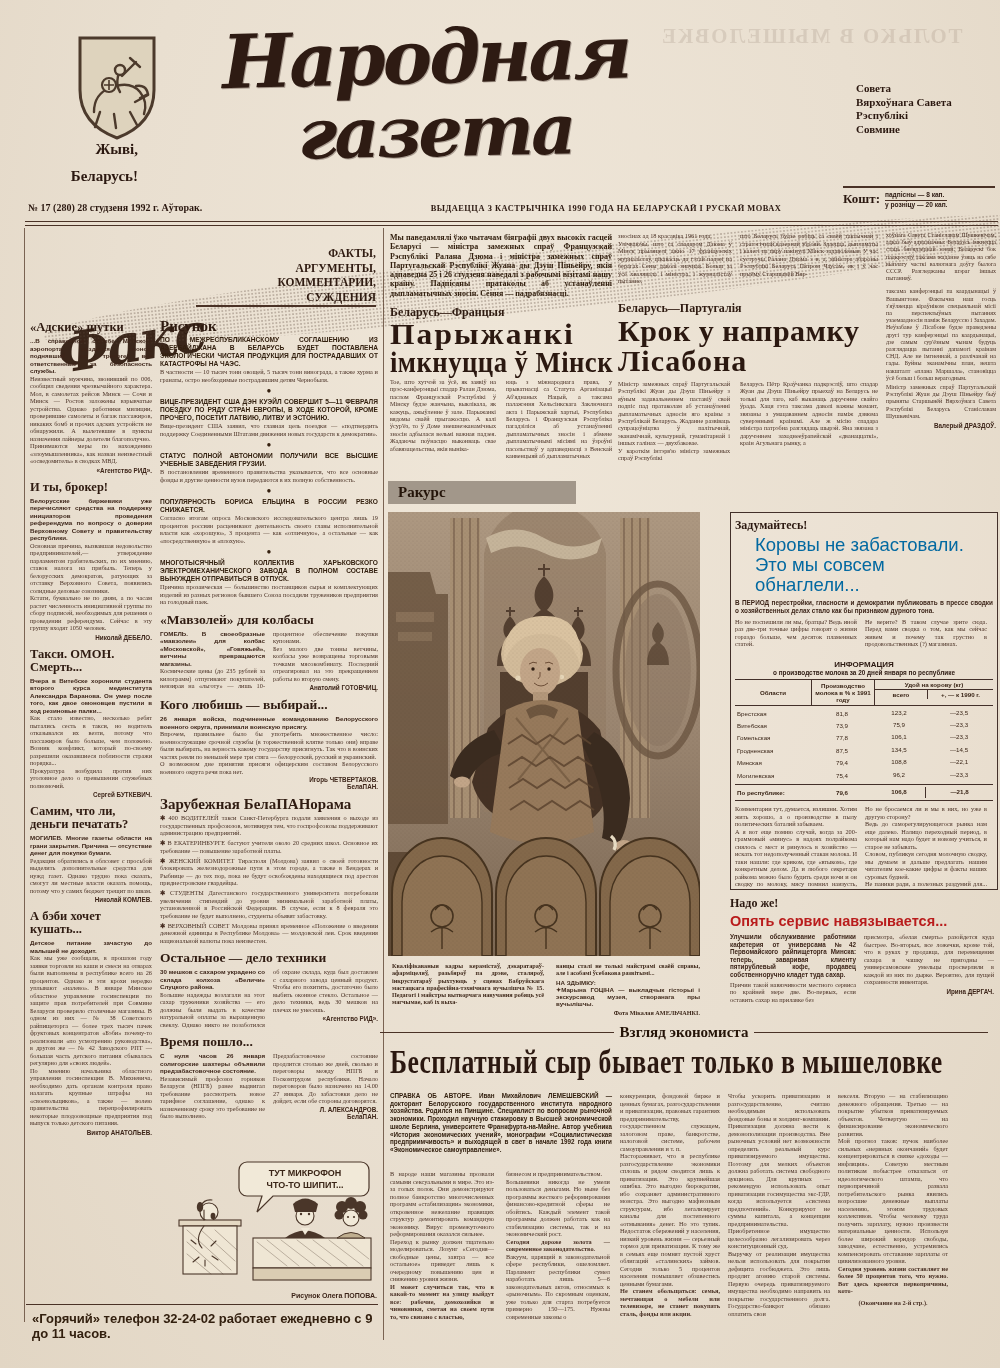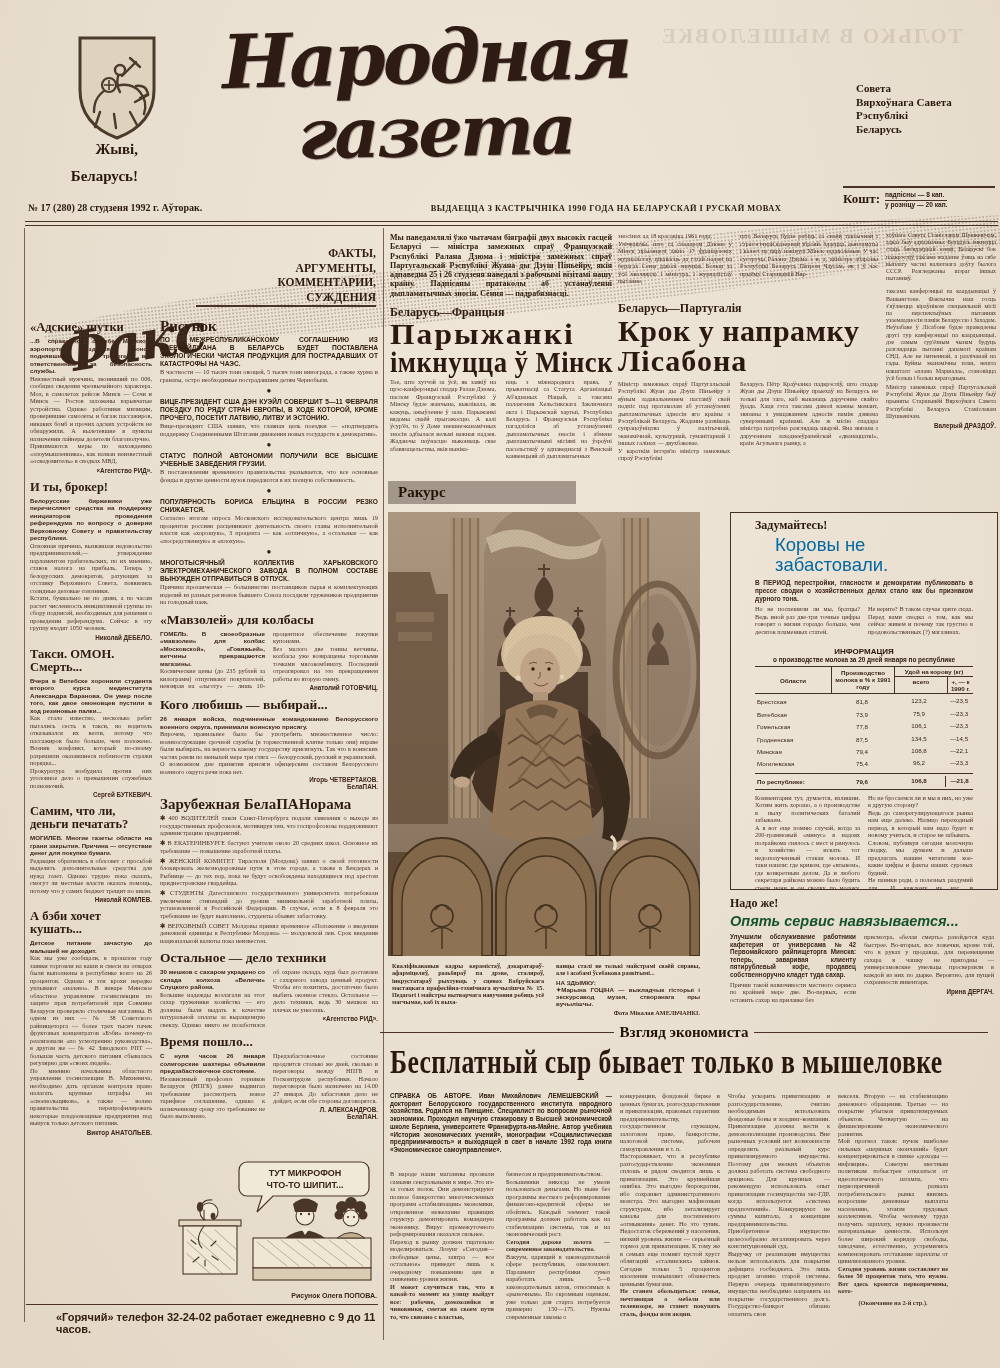--- a/index.html
+++ b/index.html
@@ -31,39 +31,39 @@
   .pan-star{font-weight:bold;}
   .cols2{column-count:2;column-gap:8px;}
   .ghost{transform:scaleX(-1);opacity:.11;font-weight:bold;font-size:21px;letter-spacing:2px;color:#4a2c1c;white-space:nowrap;}
   .logo{font-family:"DejaVu Serif",serif;font-style:italic;font-weight:bold;color:#2e1b13;letter-spacing:-3px;text-shadow:1px 1px 0 rgba(46,27,19,.35);}
   .caption{font-weight:bold;font-size:6.2px;line-height:7.3px;text-align:justify;color:#402a1c;}
   .fax-logo{font-family:"DejaVu Serif",serif;font-style:italic;font-weight:bold;font-size:54px;color:#3a261a;transform:rotate(-9deg);letter-spacing:-2px;position:relative;}
   .fax-logo::before{content:"";position:absolute;left:-12px;top:6px;right:-6px;bottom:-2px;
     background-image:radial-gradient(#5a463a .6px, transparent .8px);background-size:3.5px 3.5px;
     border-radius:58% 42% 55% 45%;opacity:.35;transform:rotate(3deg);}
   .tagline{font-weight:bold;font-size:11.5px;line-height:14.5px;text-align:right;color:#2f1b11;}
-  .zbox{border:1.6px solid #43302a;background:rgba(255,250,240,.12);padding:5px 24px;box-sizing:border-box;}
+  .zbox{border:1.6px solid #43302a;background:rgba(255,250,240,.12);padding:5px 4px;box-sizing:border-box;}
   .mt{font-family:"Liberation Sans",sans-serif;font-size:6.2px;color:#3a2517;margin-top:3px;}
   .mt-head{display:flex;border-top:1px solid #43302a;border-bottom:1px solid #43302a;font-weight:bold;}
   .mt-n{width:72px;padding:2px;}
   .mt-p{width:58px;padding:2px;text-align:center;}
   .mt-head .mt-p{border-left:1px solid #43302a;border-right:1px solid #43302a;}
   .mt-group{flex:1;}
   .mt-g-top{text-align:center;border-bottom:1px solid #43302a;padding:1px;}
   .mt-g-bot{display:flex;}
   .mt-v{width:48px;text-align:center;padding:1px 2px;}
   .mt-d{flex:1;text-align:center;padding:1px 2px;border-left:1px solid #43302a;}
   .mt-row{display:flex;line-height:8.4px;}
   .mt-row .mt-d{border-left:none;}
   .mt-rows{padding:2px 0;}
   .mt-total{display:flex;border-top:1px solid #43302a;border-bottom:1px solid #43302a;padding:2px 0;font-weight:bold;}
   .ct{font-family:"Liberation Sans",sans-serif;font-weight:bold;font-size:9px;fill:#3a2517;text-anchor:middle;}
   .rubric-row{display:flex;align-items:center;gap:6px;}
   .rubric-row .line{flex:1;border-top:1.2px solid #4a3226;height:0;}
-  .hotline{font-family:"Liberation Sans",sans-serif;font-weight:bold;font-size:11px;color:#33200f;margin-left:24px;}
+  .hotline{font-family:"Liberation Sans",sans-serif;font-weight:bold;font-size:13px;color:#33200f;}
 </style>
 </head>
 <body>
 
 <div class="abs ghost" style="left:660px;top:24px;">ТОЛЬКО В МЫШЕЛОВКЕ</div>
 
 <svg class="abs" style="left:74px;top:32px;" width="86" height="112" viewBox="0 0 86 112">
   <path d="M6,6 h74 v52 q0,34 -37,48 q-37,-14 -37,-48 z" fill="#ded3bd" stroke="#4c3a2c" stroke-width="3"></path>
   <g stroke="#4c3a2c" stroke-width="2.4" fill="none" stroke-linecap="round">
     <path d="M20,80 q0,-18 16,-24 q20,-8 30,4 q8,10 4,22"></path>
@@ -81,21 +81,21 @@
   <div>Беларусь!</div>
 </div>
 
 <div class="abs logo" style="left:222px;top:14px;font-size:74px;transform:rotate(-1.5deg);">Народная</div>
 <div class="abs logo" style="left:298px;top:90px;font-size:70px;transform:rotate(-1deg);">газета</div>
 
 <div class="abs" style="left:856px;top:82px;width:134px;font-weight:bold;font-size:11px;line-height:13.5px;color:#2b1810;">
   <div>Совета</div>
   <div>Вярхоўнага Савета</div>
   <div>Рэспублікі</div>
-  <div>Беларусь</div>
+  <div>Совмине</div>
 </div>
 
 <div class="abs" style="left:28px;top:202px;font-weight:bold;font-size:10px;color:#2b1810;">№ 17 (280) 28 студзеня 1992 г. Аўторак.</div>
 <div class="abs" style="left:375px;top:204px;width:462px;text-align:center;font-weight:bold;font-size:8.4px;letter-spacing:.5px;color:#2b1810;">ВЫДАЕЦЦА З КАСТРЫЧНІКА 1990 ГОДА  НА БЕЛАРУСКАЙ І РУСКАЙ МОВАХ</div>
 
 <div class="abs" style="left:843px;top:186px;width:152px;border-top:2px solid #4a3226;padding-top:3px;display:flex;gap:5px;">
   <span style="font-weight:bold;font-size:13px;color:#2b1810;">Кошт:</span>
   <span class="sans" style="font-weight:bold;font-size:6.6px;line-height:8.5px;color:#2b1810;">
     <span style="display:block;border-bottom:.8px solid #4a3226;">падпісны — 8 кап.</span>
     <span style="display:block;">у розніцу — 20 кап.</span>
@@ -394,20 +394,21 @@
   <div class="caption">ванцы сталі не толькі майстрамі сваёй справы, але і асобамі ўсебакова развітымі...</div>
   <div class="caption" style="font-family:'Liberation Sans',sans-serif;margin-top:2px;">НА ЗДЫМКУ:</div>
   <div class="caption" style="font-family:'Liberation Sans',sans-serif;">✦Марына ГОЦІНА — выкладчык гісторыі і экскурсавод музея, створанага пры вучылішчы.</div>
   <div class="caption" style="text-align:right;margin-top:1px;">Фота Мікалая АМЕЛЬЧАНКІ.</div>
 </div>
 
 <div class="abs zbox" style="left:730px;top:512px;width:268px;height:378px;overflow:hidden;">
   <div style="font-weight:bold;font-size:12px;color:#2b1810;">Задумайтесь!</div>
   <div class="sans" style="font-weight:normal;font-size:18.5px;line-height:20px;color:#0369a1;margin-top:2px;margin-left:20px;">
     <div>Коровы не забастовали.</div>
+    <div>Это мы совсем обнаглели...</div>
   </div>
   <div class="lede" style="font-size:6.4px;line-height:7.8px;text-align:justify;margin-top:4px;">В ПЕРИОД перестройки, гласности и демократии публиковать в прессе сводки о хозяйственных делах стало как бы признаком дурного тона.</div>
   <div style="display:flex;gap:8px;margin-top:3px;">
     <div class="b" style="width:122px;">Но не поспешили ли мы, братцы? Ведь иной раз две-три точные цифры говорят о жизни гораздо больше, чем десяток пламенных статей.</div>
     <div class="b" style="width:122px;">Не верите? В таком случае зрите сюда. Перед вами сводка о том, как мы сейчас живем и почему так грустно в продовольственных (?) магазинах.</div>
   </div>
   <div class="sans" style="font-weight:bold;font-size:8px;text-align:center;margin-top:12px;color:#2b1810;">ИНФОРМАЦИЯ</div>
   <div class="sans" style="font-weight:bold;font-size:6.4px;text-align:center;color:#2b1810;">о производстве молока за 20 дней января по республике</div>
   <div class="mt">
     <div class="mt-head">
@@ -475,21 +476,21 @@
 Ведь до саморегулирующегося рынка нам еще далеко. Налицо переходный период, в который нам надо будет и новому учиться, и старое не забывать.
 Словом, публикуя сегодня молочную сводку, мы думаем и дальше предлагать нашим читателям кое-какие цифры и факты наших суровых будней.
 Не паники ради, а полезных раздумий для... И каждому из нас, и парламентариям, и правительству, и министрам...</div>
 
     </div>
   </div>
 </div>
 
 <div class="abs" style="left:730px;top:896px;width:268px;height:124px;overflow:hidden;">
   <div style="font-weight:bold;font-size:12px;color:#2b1810;">Надо же!</div>
-  <div class="sans" style="font-weight:bold;font-size:14.5px;color:#14532d;margin:2px 0 4px;font-style:italic;">Опять сервис навязывается...</div>
+  <div class="sans" style="font-weight:bold;font-size:14.5px;color:#b91c1c;margin:2px 0 4px;">Опять сервис навязывается...</div>
   <div style="display:flex;gap:8px;">
     <div style="width:126px;">
       <div class="lede" style="font-size:6.3px;line-height:7.6px;text-align:justify;">Улучшили обслуживание работники кафетерия от универсама №42 Первомайского райпищеторга Минска: теперь, заваривая клиенту пятирублевый кофе, продавец собственноручно кладет туда сахар.</div>
       <div class="b" style="margin-top:2px;">Причин такой навязчивости местного сервиса по крайней мере две. Во-первых, если оставить сахар на прилавке без</div>
     </div>
     <div style="width:130px;">
       <div class="b">присмотра, «белая смерть» разойдется куда быстрее. Во-вторых, все ложечки, кроме той, что в руках у продавца, для перемещения сахара в чашку не пригодны — универсамовские умельцы просверлили в каждой из них по дырке. Вероятно, для пущей сохранности инвентаря.</div>
       <div class="sign">Ирина ДЕРГАЧ.</div>
     </div>
   </div>

